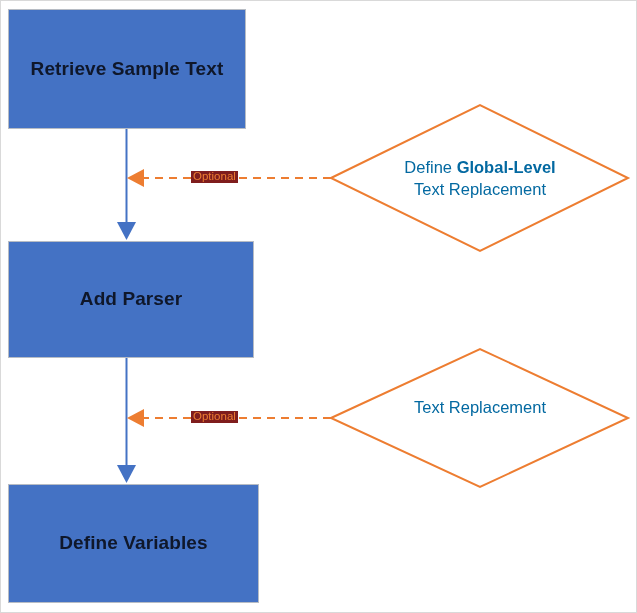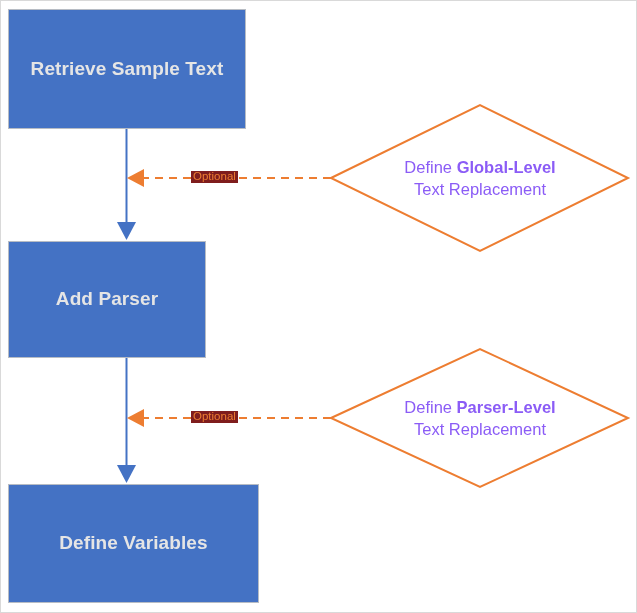--- a/index.html
+++ b/index.html
@@ -27,30 +27,30 @@
   .proc-box {
     position: absolute;
     background: #4472C4;
     border: 1px solid #b7bcc4;
     box-sizing: border-box;
     display: flex;
     align-items: center;
     justify-content: center;
   }
   .proc-label {
-    color: #e5e5e5;
+    color: #0f172a;
     font-size: 19px;
     font-weight: bold;
     letter-spacing: 0.1px;
     text-align: center;
     line-height: 1.2;
   }
   .diamond-text {
     position: absolute;
-    color: #8b5cf6;
+    color: #0369a1;
     font-size: 16.5px;
     text-align: center;
     line-height: 1.35;
     white-space: nowrap;
   }
   .diamond-text b {
     font-weight: bold;
   }
   .edge-label {
     position: absolute;
@@ -91,35 +91,34 @@
 
     <polygon points="330,177 479,104 627,177 479,250" fill="none" stroke="#ED7D31" stroke-width="2"></polygon>
 
     <polygon points="330,417 479,348 627,417 479,486" fill="none" stroke="#ED7D31" stroke-width="2"></polygon>
   </svg>
 
   <div class="proc-box" style="left:7px; top:8px; width:238px; height:120px;">
     <span class="proc-label">Retrieve Sample Text</span>
   </div>
 
-  <div class="proc-box" style="left:7px; top:240px; width:198px; height:117px;">
+  <div class="proc-box" style="left:7px; top:240px; width:246px; height:117px;">
     <span class="proc-label">Add Parser</span>
   </div>
 
   <div class="proc-box" style="left:7px; top:483px; width:251px; height:119px;">
     <span class="proc-label">Define Variables</span>
   </div>
 
   <div class="diamond-text" style="left:330px; top:155px; width:298px;">
     <div><span>Define </span><b>Global-Level</b></div>
     <div>Text Replacement</div>
   </div>
 
   <div class="diamond-text" style="left:330px; top:395px; width:298px;">
-    <div><span>Define </span><b>Parser-Level</b></div>
     <div>Text Replacement</div>
   </div>
 
   <div class="edge-label" style="left:190px; top:170px;">Optional</div>
 
   <div class="edge-label" style="left:190px; top:410px;">Optional</div>
 
 </div>
 
 </body></html>

